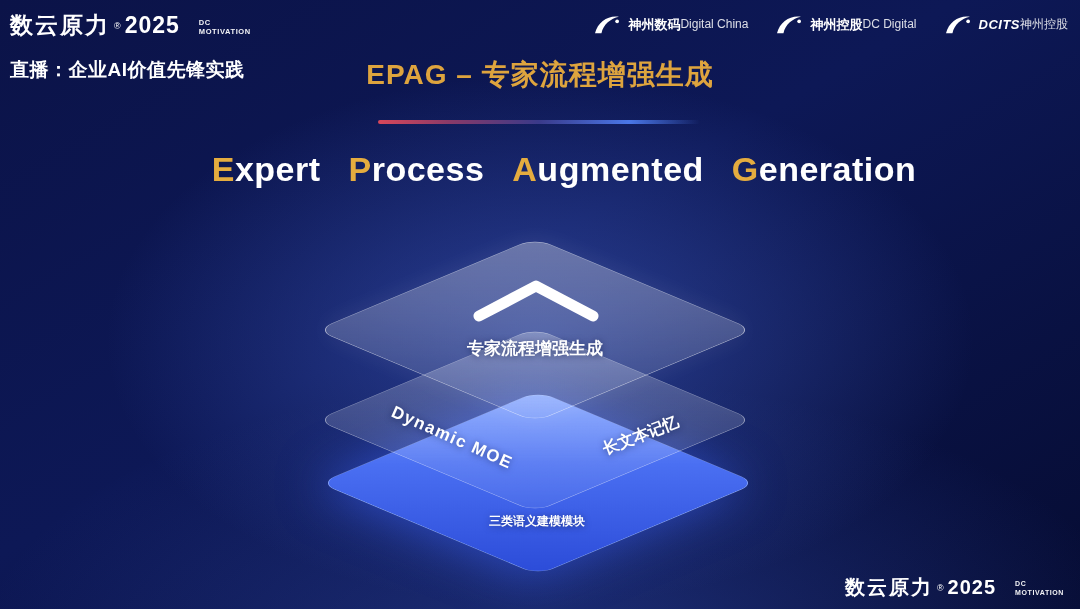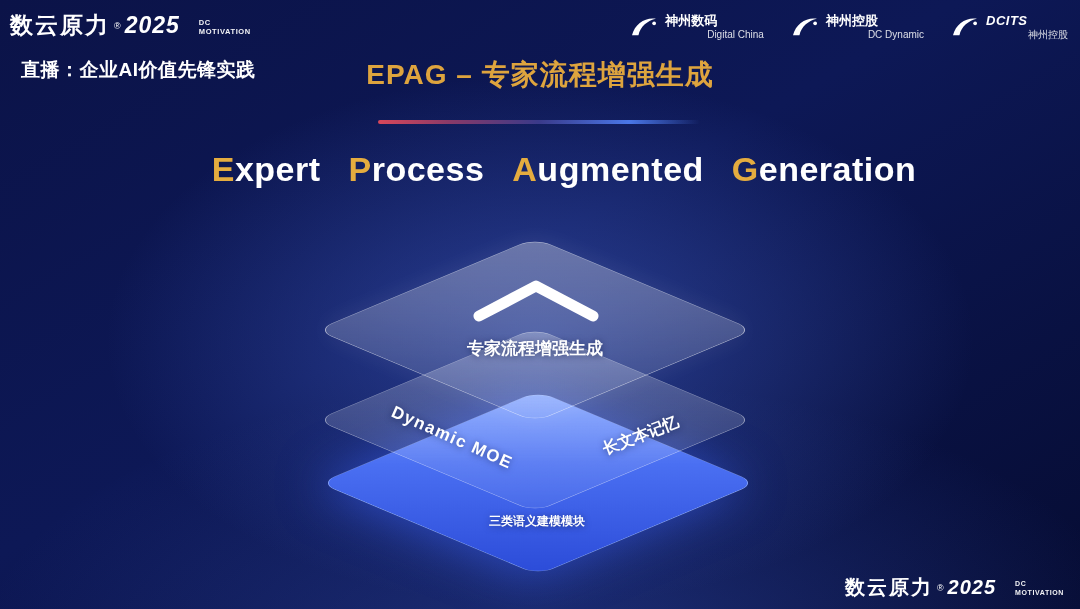--- a/index.html
+++ b/index.html
@@ -12,36 +12,36 @@
       radial-gradient(ellipse 900px 430px at 52% 108%, rgba(64,96,210,.38), rgba(64,96,210,0) 65%),
       linear-gradient(150deg,#0b1348 0%,#0d1856 45%,#060c33 100%);
   }
 
   
   .brand { position:absolute; display:flex; align-items:center; gap:3px; white-space:nowrap; }
   .brand-top { left:10px; top:10px; }
   .brand-bottom { right:16px; bottom:8px; }
   .brand .b-name { font-size:23px; font-weight:800; letter-spacing:2px; }
   .brand sup { font-size:9px; line-height:1; margin:2px 1px 0 1px; }
-  .brand .b-year { font-size:23px; font-weight:800; font-style:italic; letter-spacing:1px; }
+  .brand .b-year { font-size:23px; font-weight:800; letter-spacing:1px; }
   .brand .b-dc { display:flex; flex-direction:column; margin:3px 0 0 16px; font-size:7.5px; font-weight:600; letter-spacing:.6px; line-height:1.2; opacity:.95; }
   .brand-bottom .b-name, .brand-bottom .b-year { font-size:20px; }
   .brand-bottom .b-dc { font-size:7px; margin-top:2px; }
 
   
-  .live { position:absolute; left:21px; top:57px; font-size:19px; font-weight:700; letter-spacing:.5px; }
+  .live { position:absolute; left:10px; top:57px; font-size:19px; font-weight:700; letter-spacing:.5px; }
   .slide-title { position:absolute; left:0; top:56px; width:100%; text-align:center; font-size:28px; font-weight:700; letter-spacing:1px; color:#DEA43E; }
 
   .logos { position:absolute; right:12px; top:13px; display:flex; align-items:center; gap:26px; }
   .logo { display:flex; align-items:center; gap:6px; }
   .logo svg { width:30px; height:24px; display:block; }
-  .logo-text { display:flex; flex-direction:column; line-height:1.2; }
+  .logo-text { display:flex; flex-direction:row; line-height:1.2; }
   .logo-cn { font-size:13px; font-weight:700; }
   .logo-cn.italic { font-style:italic; letter-spacing:.5px; }
-  .logo-en { font-size:10px; opacity:.85;margin-left:42px; }
+  .logo-en { font-size:12px; opacity:.85; }
 
   .divider {
     position:absolute; left:378px; top:120px; width:322px; height:4px; border-radius:2px;
     background:linear-gradient(90deg,#D8475A 0%,#8a3a68 22%,#3a3a8a 50%,#4A77E8 78%, rgba(74,119,232,0) 100%);
   }
 
   
   .main-title { position:absolute; left:0; top:150px; width:100%; text-align:center; font-size:34px; font-weight:600; letter-spacing:.5px;padding-left:48px; }
   .main-title .w { margin:0 9px; }
   .main-title .gold { color:#E5AC3F; font-weight:700; }
@@ -103,21 +103,21 @@
         <span class="logo-en">Digital China</span>
       </span>
     </div>
     <div class="logo">
       <svg viewBox="0 0 32 26">
           <path d="M3 22 C6 9 18 2 29 4 C20 6 12 12 10 22 Z" fill="#fff"></path>
           <circle cx="27" cy="9" r="2" fill="#fff"></circle>
         </svg>
       <span class="logo-text">
         <span class="logo-cn">神州控股</span>
-        <span class="logo-en">DC Dynamic</span>
+        <span class="logo-en">DC Digital</span>
       </span>
     </div>
     <div class="logo">
       <svg viewBox="0 0 32 26">
           <path d="M3 22 C6 9 18 2 29 4 C20 6 12 12 10 22 Z" fill="#fff"></path>
           <circle cx="27" cy="9" r="2" fill="#fff"></circle>
         </svg>
       <span class="logo-text">
         <span class="logo-cn italic">DCITS</span>
         <span class="logo-en">神州控股</span>

